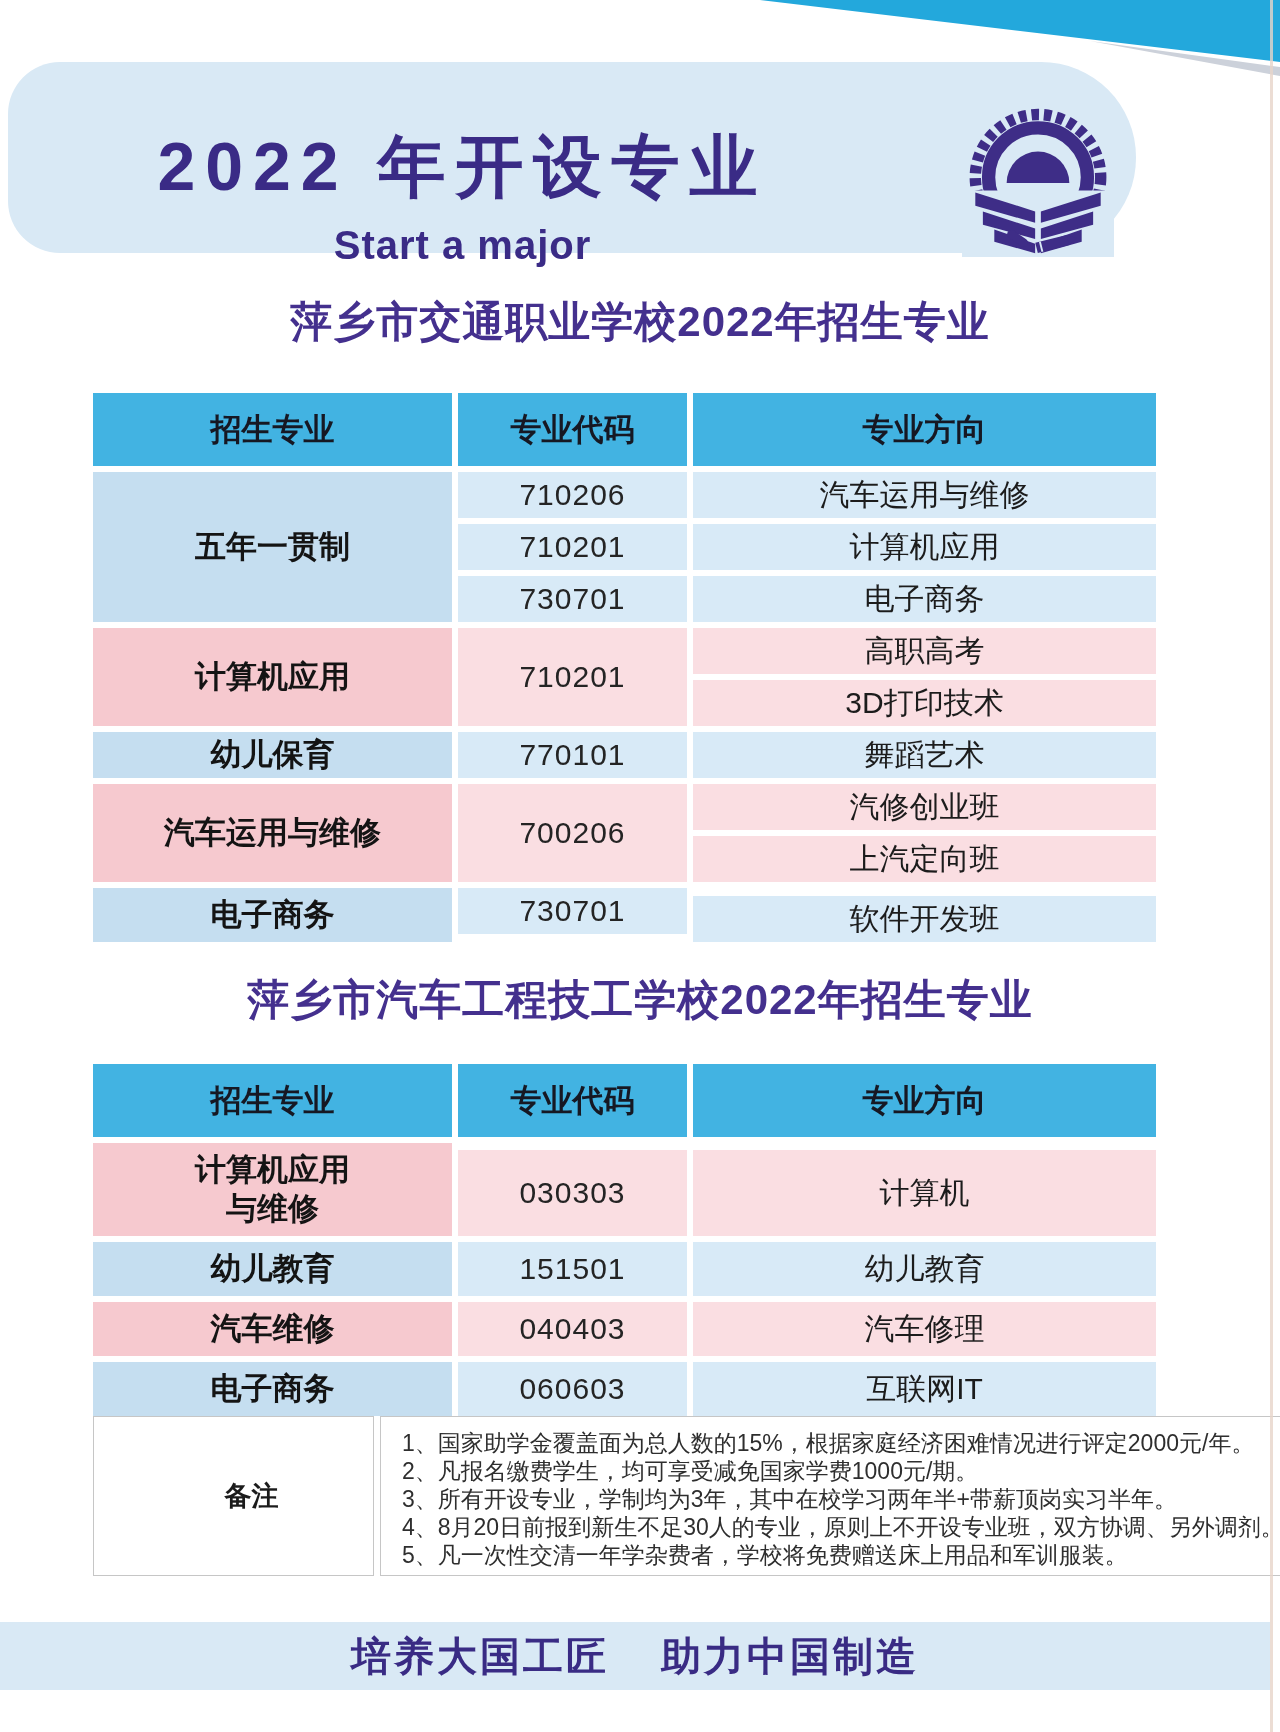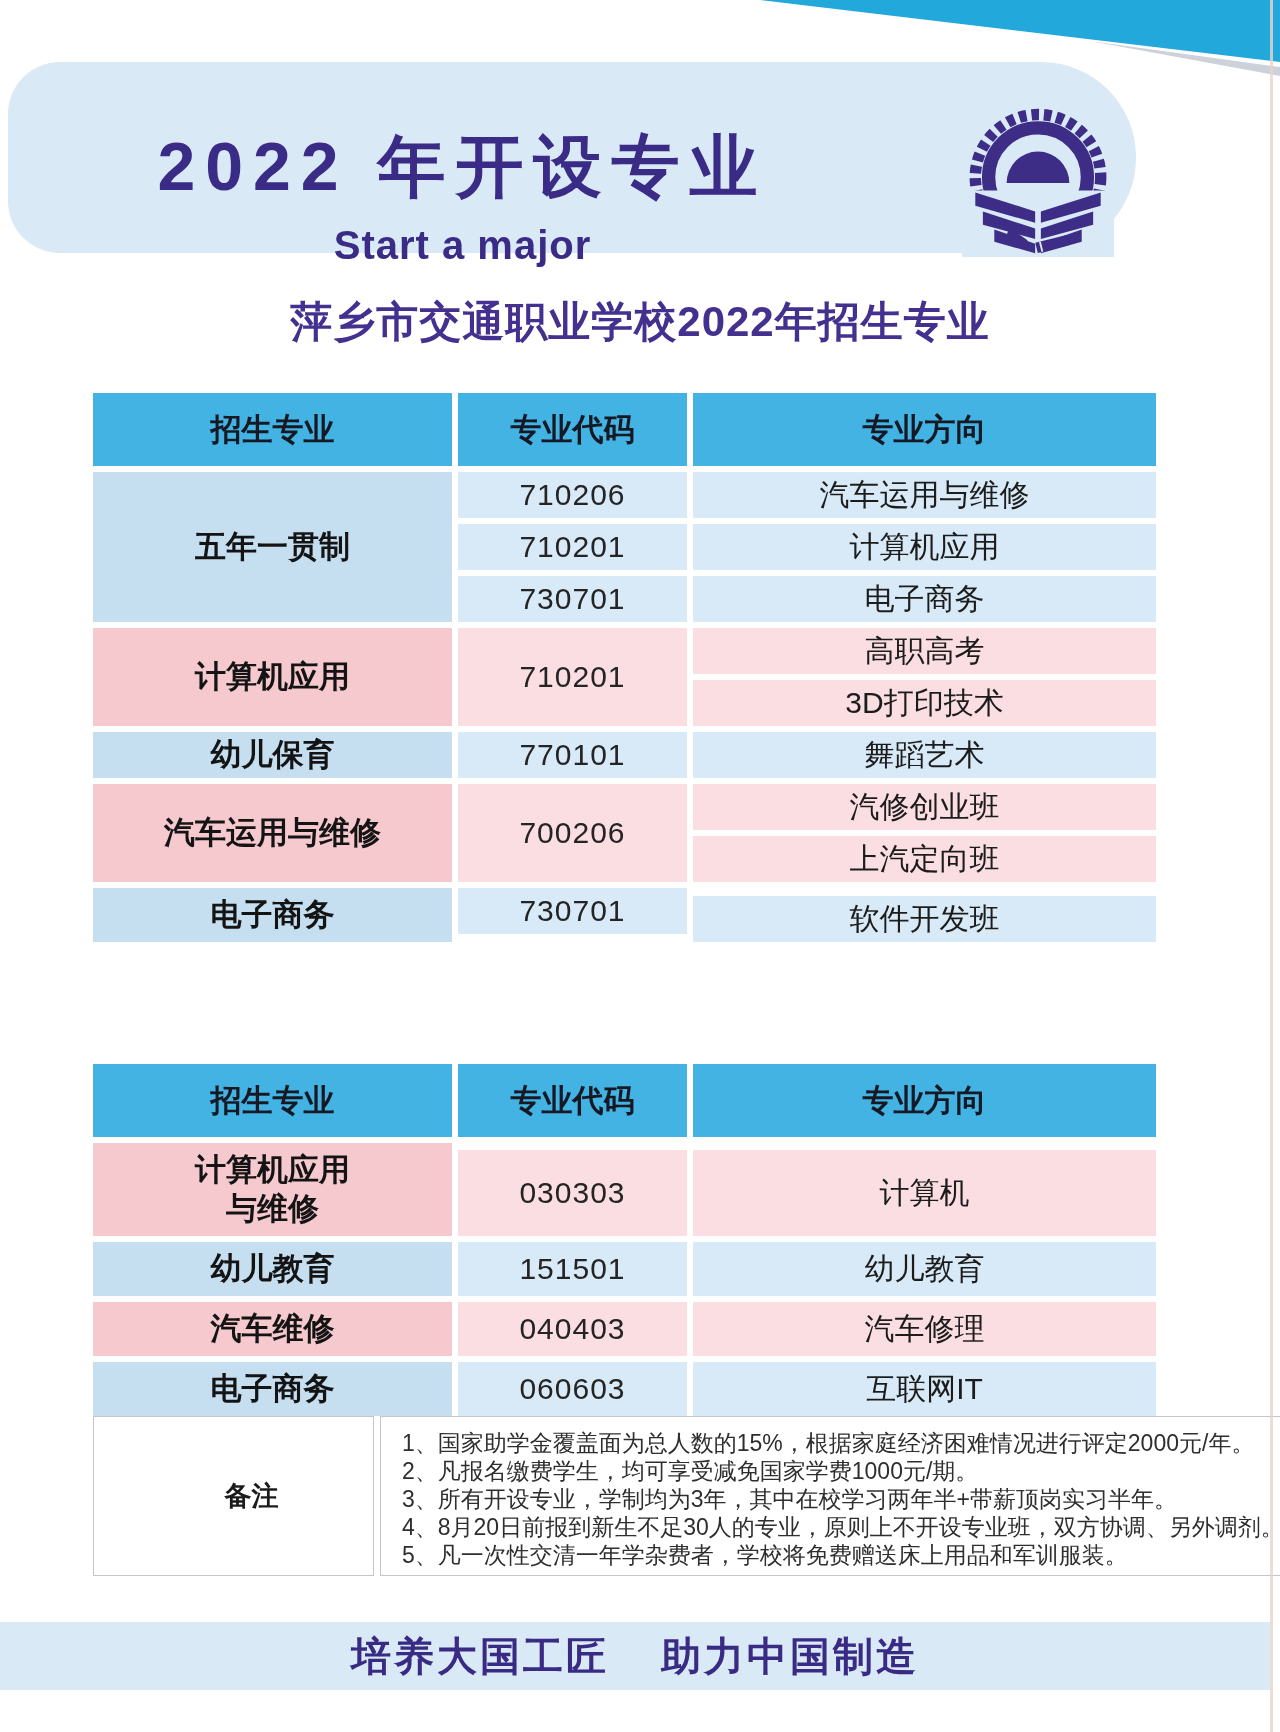--- a/index.html
+++ b/index.html
@@ -115,20 +115,21 @@
       <div class="cell code bgp2" style="grid-area: 8 / 2 / span 2;">700206</div>
       <div class="cell dir bgp2 h46" style="grid-area: 9 / 3;">上汽定向班</div>
       <div class="cell dir bgp2 h46" style="grid-area: 8 / 3;">汽修创业班</div>
       <div class="cell major bgb1" style="grid-area: 10 / 1 / span 1;">
         <div class="mline">电子商务</div>
       </div>
       <div class="cell code bgb2 h46" style="grid-area: 10 / 2 / span 1;">730701</div>
       <div class="cell dir bgb2 h46" style="grid-area: 10 / 3; margin-top: 8px;">软件开发班</div>
     </div>
 
+  <div class="sec-title" id="title-2">萍乡市汽车工程技工学校2022年招生专业</div>
   <div class="admissions-table" id="table-1">
       <div class="th" style="grid-area: 1 / 1;">招生专业</div>
       <div class="th" style="grid-area: 1 / 2;">专业代码</div>
       <div class="th" style="grid-area: 1 / 3;">专业方向</div>
       <div class="cell major bgp1" style="grid-area: 2 / 1 / span 1;">
         <div class="mline">计算机应用</div>
         <div class="mline">与维修</div>
       </div>
       <div class="cell code bgp2 h86" style="grid-area: 2 / 2 / span 1;">030303</div>
       <div class="cell dir bgp2 h86" style="grid-area: 2 / 3;">计算机</div>

